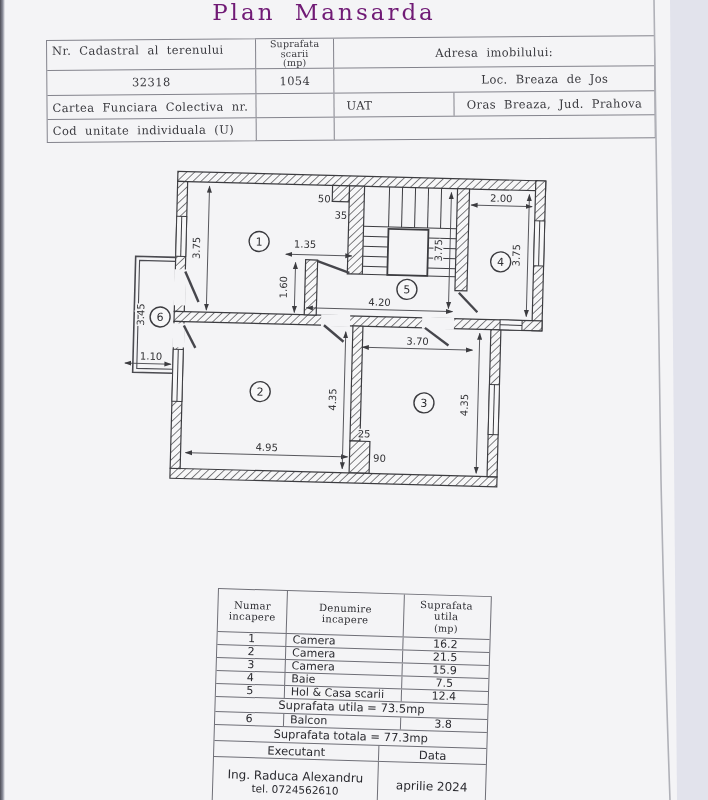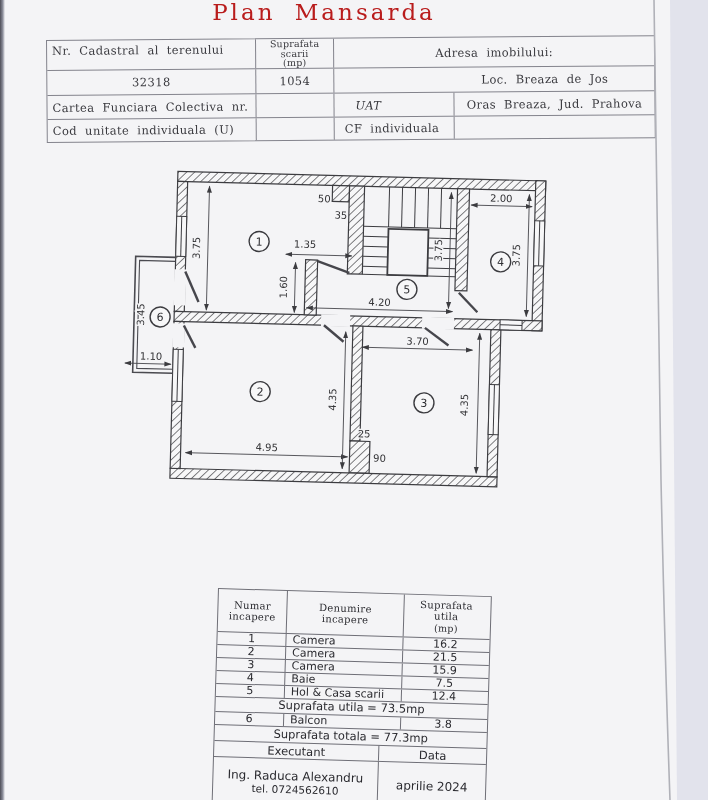--- a/index.html
+++ b/index.html
@@ -12,21 +12,21 @@
     position:absolute;left:0;top:0;width:678px;height:800px;
     background:#f4f4f6;
     clip-path:polygon(0 0, 670px 0, 677px 100%, 0 100%);
   }
   .edge-left{
     position:absolute;left:0;top:0;width:5px;height:800px;z-index:5;
     background:linear-gradient(90deg,#4e4e57 0%,#8d8f9c 55%,rgba(180,182,192,0) 100%);
   }
   .edge-curve{position:absolute;left:0;top:0;z-index:4;pointer-events:none;}
   
-  .title-wrap{position:absolute;left:104px;top:0;width:440px;text-align:center;color:#b91c1c;z-index:2;}
+  .title-wrap{position:absolute;left:104px;top:0;width:440px;text-align:center;color:#701a75;z-index:2;}
   .doc-title{font-size:23px;letter-spacing:3px;word-spacing:9px;line-height:24px;}
   .doc-scale{font-size:20px;letter-spacing:2px;word-spacing:6px;line-height:21px;}
   
   .htable{
     position:absolute;left:46px;top:40px;width:607px;z-index:2;
     transform:rotate(-0.45deg);transform-origin:0 0;
     border:1.2px solid #83838c;color:#3a3a3f;
     font-size:11.5px;letter-spacing:.4px;word-spacing:4px;
   }
   .hrow{display:grid;grid-template-columns:209px 78px 320px;}
@@ -107,31 +107,30 @@
   <div class="hrow r2">
     <div class="hc center">32318</div>
     <div class="hc center">1054</div>
     <div class="hc" style="padding-left:147px;">Loc. Breaza de Jos</div>
   </div>
   <div class="hrow r3">
     <div class="hc pad">Cartea Funciara Colectiva nr.</div>
     <div class="hc"></div>
     <div class="hc" style="padding:0;">
       <div class="subsplit">
-        <div class="subcell" style="padding-left:21px;font-style:italic;">UAT</div>
+        <div class="subcell" style="padding-left:12px;">UAT</div>
         <div class="subcell" style="justify-content:center;">Oras Breaza, Jud. Prahova</div>
       </div>
     </div>
   </div>
   <div class="hrow r4">
     <div class="hc pad">Cod unitate individuala (U)</div>
     <div class="hc"></div>
     <div class="hc" style="padding:0;">
       <div class="subsplit">
-        <div class="subcell" style="padding-left:10px;">CF individuala</div>
         <div class="subcell"></div>
       </div>
     </div>
   </div>
 </div>
 
 <svg class="plan" width="430" height="317" viewBox="-14 -2 430 317">
   <defs>
     <pattern id="hatch" width="5.5" height="5.5" patternTransform="rotate(45)" patternUnits="userSpaceOnUse">
       <rect width="5.5" height="5.5" fill="#f7f7f8"></rect>

